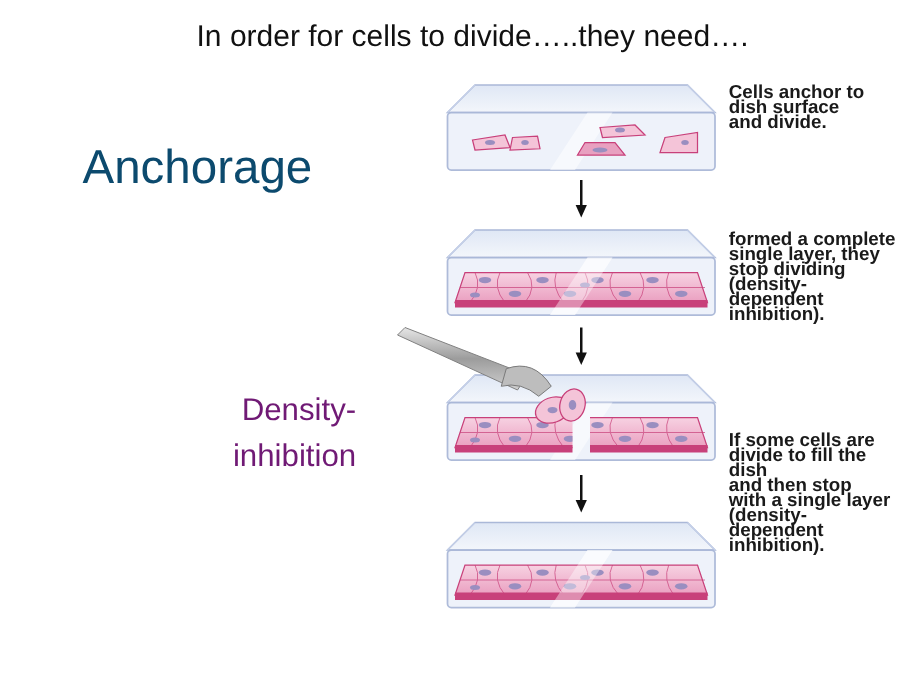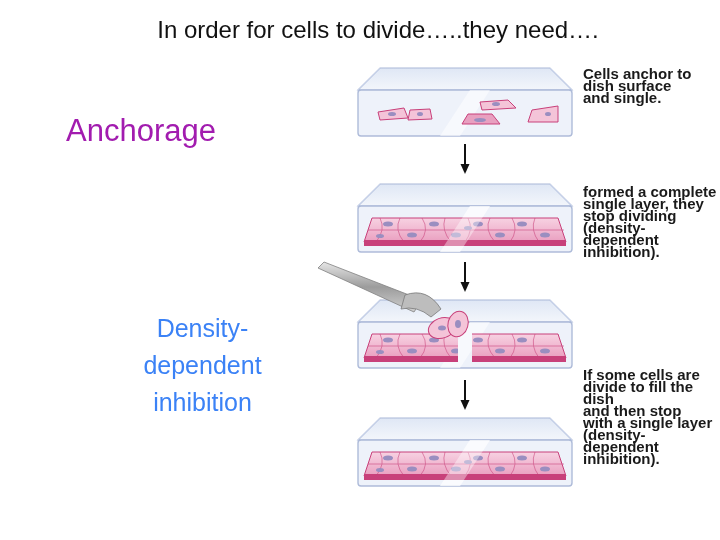--- a/index.html
+++ b/index.html
@@ -1,40 +1,39 @@
 <!DOCTYPE html>
 <html><head>
 <meta charset="utf-8">
 <style>
   html, body { margin: 0; padding: 0; }
   body { width: 720px; height: 540px; background: #ffffff; position: relative; overflow: hidden;
          font-family: "Liberation Sans", "DejaVu Sans", sans-serif; color: #111; }
   .slide-title { position: absolute; left: 0; width: 720px; top: 16px; text-align: center;
                  font-size: 24px; padding-left: 36px; box-sizing: border-box; color: #111; }
-  .term-anchorage { position: absolute; left: 66px; top: 113px; font-size: 31px; color: #a21caf; }
-  .term-density { position: absolute; left: 120px; top: 310px; width: 165px; text-align: center;
-                  font-size: 25px; line-height: 37px; color: #3b82f6; }
+  .term-anchorage { position: absolute; left: 66px; top: 113px; font-size: 38px; color: #0c4a6e; }
+  .term-density { position: absolute; left: 120px; top: 310px; width: 165px; text-align: right;
+                  font-size: 25px; line-height: 37px; color: #701a75; }
   .figure { position: absolute; left: 310px; top: 55px; width: 410px; height: 470px; }
   .caption { position: absolute; font-size: 15px; font-weight: bold; line-height: 12px; color: #1a1a1a;
              font-family: "Liberation Sans", sans-serif; }
   .cap-1 { left: 583px; top: 68px; width: 130px; }
   .cap-2 { left: 583px; top: 186px; width: 135px; }
-  .cap-3 { left: 583px; top: 347px; width: 135px; margin-top: 22px; }
+  .cap-3 { left: 583px; top: 347px; width: 135px; }
   .caption span { display: block; }
 </style>
 </head>
 <body>
 
 <div class="slide-title">In order for cells to divide…..they need….</div>
 
 <div class="term-anchorage">Anchorage</div>
 
 <div class="term-density">
   <div>Density-</div>
-  <div>dependent</div>
   <div>inhibition</div>
 </div>
 
 <svg class="figure" viewBox="310 55 410 470" xmlns="http://www.w3.org/2000/svg">
   <defs>
     <linearGradient id="glass" x1="0" y1="0" x2="0" y2="1">
       <stop offset="0" stop-color="#dfe7f5"></stop>
       <stop offset="1" stop-color="#f3f6fb"></stop>
     </linearGradient>
     <linearGradient id="cellgrad" x1="0" y1="0" x2="0" y2="1">
@@ -143,21 +142,21 @@
   <g transform="translate(350,418)">
     <use href="#dish"></use>
     <use href="#monolayer"></use>
     <polygon points="120,22 140,22 110,68 90,68" fill="#ffffff" opacity="0.4"></polygon>
   </g>
 </svg>
 
 <div class="caption cap-1">
   <span>Cells anchor to</span>
   <span>dish surface</span>
-  <span>and single.</span>
+  <span>and divide.</span>
 </div>
 
 <div class="caption cap-2">
   <span>formed a complete</span>
   <span>single layer, they</span>
   <span>stop dividing</span>
   <span>(density-dependent</span>
   <span>inhibition).</span>
 </div>
 

